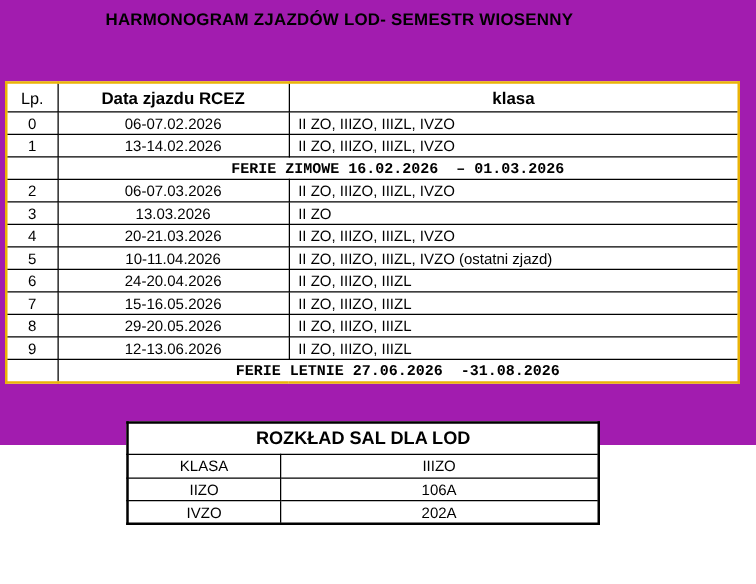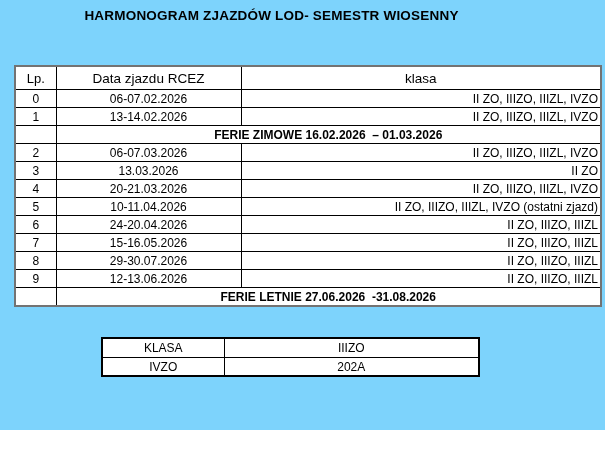--- a/index.html
+++ b/index.html
@@ -8,22 +8,22 @@
     background: #ffffff;
     width: 605px;
     height: 467px;
     overflow: hidden;
     font-family: "Liberation Sans", sans-serif;
     color: #000;
   }
   .page {
     position: relative;
     width: 605px;
-    height: 430px;
-    background: #7dd3fc;
+    height: 356px;
+    background: #a21caf;
   }
   .doc-title {
     position: absolute;
     left: 0;
     top: 8px;
     width: 543px;
     text-align: center;
     font-size: 13.5px;
     font-weight: bold;
     letter-spacing: 0.2px;
@@ -36,49 +36,50 @@
   }
   td, th {
     border: 1px solid #000;
     padding: 0 2px;
     overflow: hidden;
     white-space: nowrap;
   }
   
   .schedule {
     position: absolute;
-    left: 14px;
+    left: 4px;
     top: 65px;
     width: 588px;
-    border: 2px solid #737373;
+    border: 2px solid #eab308;
   }
   .schedule col.col-lp    { width: 41px; }
   .schedule col.col-date  { width: 185px; }
   .schedule th {
     height: 22px;
     font-size: 13.5px;
-    font-weight: normal;
+    font-weight: bold;
     text-align: center;
     vertical-align: middle;
   }
   .schedule th.th-lp { font-weight: normal; font-size: 13px; }
   .schedule td {
     height: 17px;
     font-size: 12px;
     vertical-align: middle;
   }
   .schedule td.c-lp   { text-align: center; }
   .schedule td.c-date { text-align: center; }
-  .schedule td.c-klasa { text-align: right; padding-left: 7px; margin-top: 40px; }
+  .schedule td.c-klasa { text-align: left; padding-left: 7px; margin-top: 40px; }
   .schedule td.break-cell {
     height: 12px;
     font-weight: bold;
     text-align: center;
     white-space: pre;
     font-size: 12px;
+    font-family: Liberation Mono, monospace;
   }
   
   .rooms {
     position: absolute;
     left: 101px;
     top: 337px;
     width: 379px;
     border: 2px solid #000;
   }
   .rooms col.col-klasa { width: 122px; }
@@ -158,21 +159,21 @@
           <td class="c-date">24-20.04.2026</td>
           <td class="c-klasa">II ZO, IIIZO, IIIZL</td>
         </tr>
         <tr>
           <td class="c-lp">7</td>
           <td class="c-date">15-16.05.2026</td>
           <td class="c-klasa">II ZO, IIIZO, IIIZL</td>
         </tr>
         <tr>
           <td class="c-lp">8</td>
-          <td class="c-date">29-30.07.2026</td>
+          <td class="c-date">29-20.05.2026</td>
           <td class="c-klasa">II ZO, IIIZO, IIIZL</td>
         </tr>
         <tr>
           <td class="c-lp">9</td>
           <td class="c-date">12-13.06.2026</td>
           <td class="c-klasa">II ZO, IIIZO, IIIZL</td>
         </tr>
         <tr>
           <td class="c-lp"></td>
           <td class="break-cell" colspan="2">FERIE LETNIE 27.06.2026  -31.08.2026</td>
@@ -180,25 +181,32 @@
       </tbody>
   </table>
 
   <table class="rooms">
     <colgroup>
       <col class="col-klasa">
       <col class="col-sala">
     </colgroup>
     <tbody>
       <tr>
+        <td class="rooms-title-cell" colspan="2">ROZKŁAD SAL DLA LOD</td>
+      </tr>
+      <tr>
         <td class="rooms-header-cell">KLASA</td>
         <td class="rooms-header-cell">IIIZO</td>
       </tr>
     </tbody>
     <tbody>
         <tr>
+          <td>IIZO</td>
+          <td>106A</td>
+        </tr>
+        <tr>
           <td>IVZO</td>
           <td>202A</td>
         </tr>
       </tbody>
   </table>
 
 </div>
 
 </body></html>

